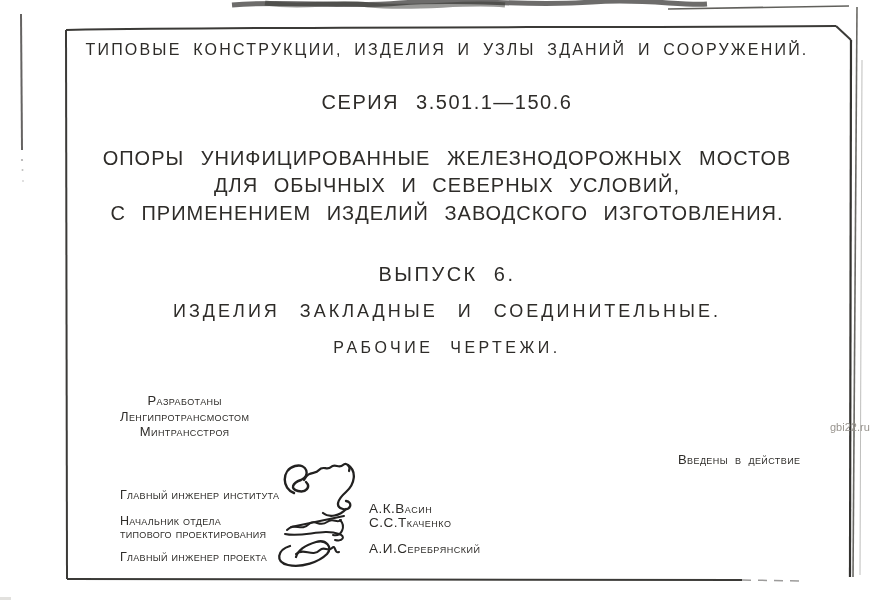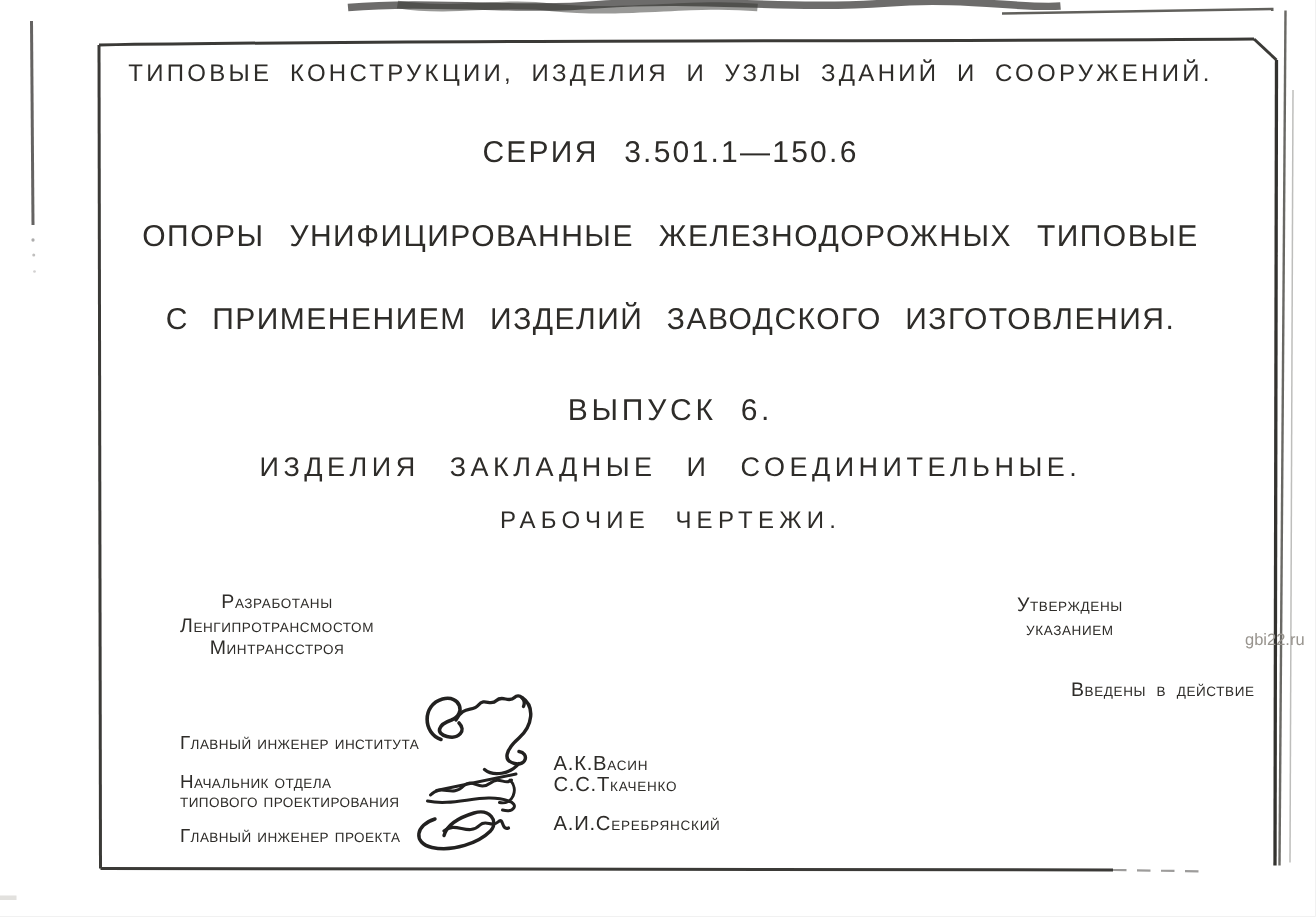--- a/index.html
+++ b/index.html
@@ -23,21 +23,21 @@
   .title-2{top:174px;font-size:20px;letter-spacing:1px;word-spacing:9px;}
   .title-3{top:202px;font-size:20px;letter-spacing:1px;word-spacing:9px;}
   .issue-line{top:263px;font-size:20px;letter-spacing:2.5px;word-spacing:8px;}
   .subtitle-1{top:301px;font-size:18px;letter-spacing:3px;word-spacing:12px;}
   .subtitle-2{top:339px;font-size:16px;letter-spacing:3.5px;word-spacing:9px;text-align:center;}
 
   .sc{font-variant:small-caps;}
   .small-block{font-size:13px;line-height:15.5px;letter-spacing:0.4px;text-align:center;}
   .developed-block{left:120px;top:393px;}
   .approved-block{left:678px;top:395px;}
-  .effective-line{left:678px;top:452px;font-size:13px;letter-spacing:0.4px;word-spacing:3px;margin-left:36px;}
+  .effective-line{left:678px;top:452px;font-size:13px;letter-spacing:0.4px;word-spacing:3px;}
 
   .sig-label{font-size:12.5px;letter-spacing:0.3px;line-height:13.5px;white-space:nowrap;margin-top:10px;}
   .sig-name{font-size:13.5px;letter-spacing:0.5px;white-space:nowrap;}
 
   .watermark{
     left:830px;top:421px;
     font-size:11px;color:#98948e;
     letter-spacing:0px;z-index:5;
   }
   svg.lines{left:0;top:0;z-index:1;}
@@ -69,36 +69,33 @@
     <path d="M851,40 L850,577" stroke="#33322f" stroke-width="2.2" fill="none"></path>
     <path d="M66,30 L67,579" stroke="#3b3a37" stroke-width="2" fill="none"></path>
     <path d="M67,579 L742,580" stroke="#3b3a37" stroke-width="2" fill="none"></path>
     <path d="M742,580 L806,581" stroke="#3b3a37" stroke-width="1.5" fill="none" stroke-dasharray="9 7" opacity="0.5"></path>
 
     <rect x="0" y="597" width="11" height="3" fill="#cfcdc8" opacity="0.6"></rect>
   </svg>
 
   <div class="abs txt center-line header-line">ТИПОВЫЕ  КОНСТРУКЦИИ,  ИЗДЕЛИЯ  И  УЗЛЫ  ЗДАНИЙ  И  СООРУЖЕНИЙ.</div>
   <div class="abs txt center-line series-line">СЕРИЯ  3.501.1—150.6</div>
-  <div class="abs txt center-line title-1">ОПОРЫ  УНИФИЦИРОВАННЫЕ  ЖЕЛЕЗНОДОРОЖНЫХ  ТИПОВЫЕ</div>
+  <div class="abs txt center-line title-1">ОПОРЫ  УНИФИЦИРОВАННЫЕ  ЖЕЛЕЗНОДОРОЖНЫХ  МОСТОВ</div>
+  <div class="abs txt center-line title-2">ДЛЯ  ОБЫЧНЫХ  И  СЕВЕРНЫХ  УСЛОВИЙ,</div>
   <div class="abs txt center-line title-3">С  ПРИМЕНЕНИЕМ  ИЗДЕЛИЙ  ЗАВОДСКОГО   ИЗГОТОВЛЕНИЯ.</div>
   <div class="abs txt center-line issue-line">ВЫПУСК 6.</div>
   <div class="abs txt center-line subtitle-1">ИЗДЕЛИЯ  ЗАКЛАДНЫЕ  И  СОЕДИНИТЕЛЬНЫЕ.</div>
   <div class="abs txt center-line subtitle-2">РАБОЧИЕ  ЧЕРТЕЖИ.</div>
 
   <div class="abs txt small-block sc developed-block">
     <div>Разработаны</div>
     <div>Ленгипротрансмостом</div>
     <div>Минтрансстроя</div>
   </div>
 
-  <div class="abs txt small-block sc approved-block">
-    <div>Утверждены</div>
-    <div>указанием</div>
-  </div>
   <div class="abs txt sc effective-line">Введены в действие</div>
 
   <div class="abs watermark">gbi22.ru</div>
 
   <div class="abs txt sig-label sc" style="left:120px;top:479px;">Главный инженер института</div>
   <div class="abs txt sig-name sc" style="left:369px;top:501px;">А.К.Васин</div>
 
   <div class="abs txt sig-label sc" style="left:120px;top:505px;">Начальник отдела</div>
   <div class="abs txt sig-label sc" style="left:120px;top:518px;">типового проектирования</div>
   <div class="abs txt sig-name sc" style="left:369px;top:515px;">С.С.Ткаченко</div>

